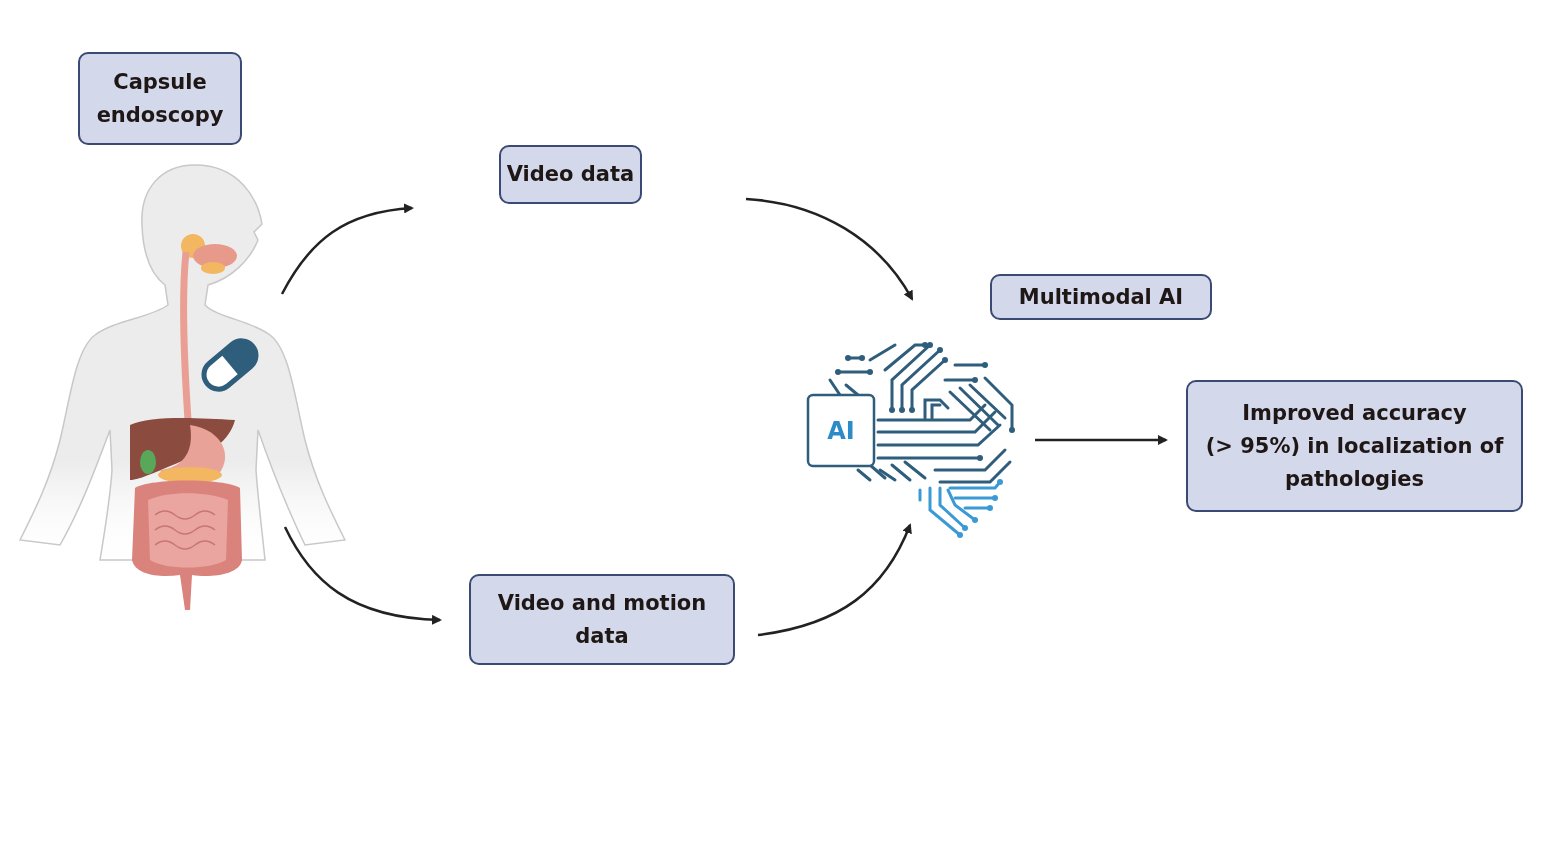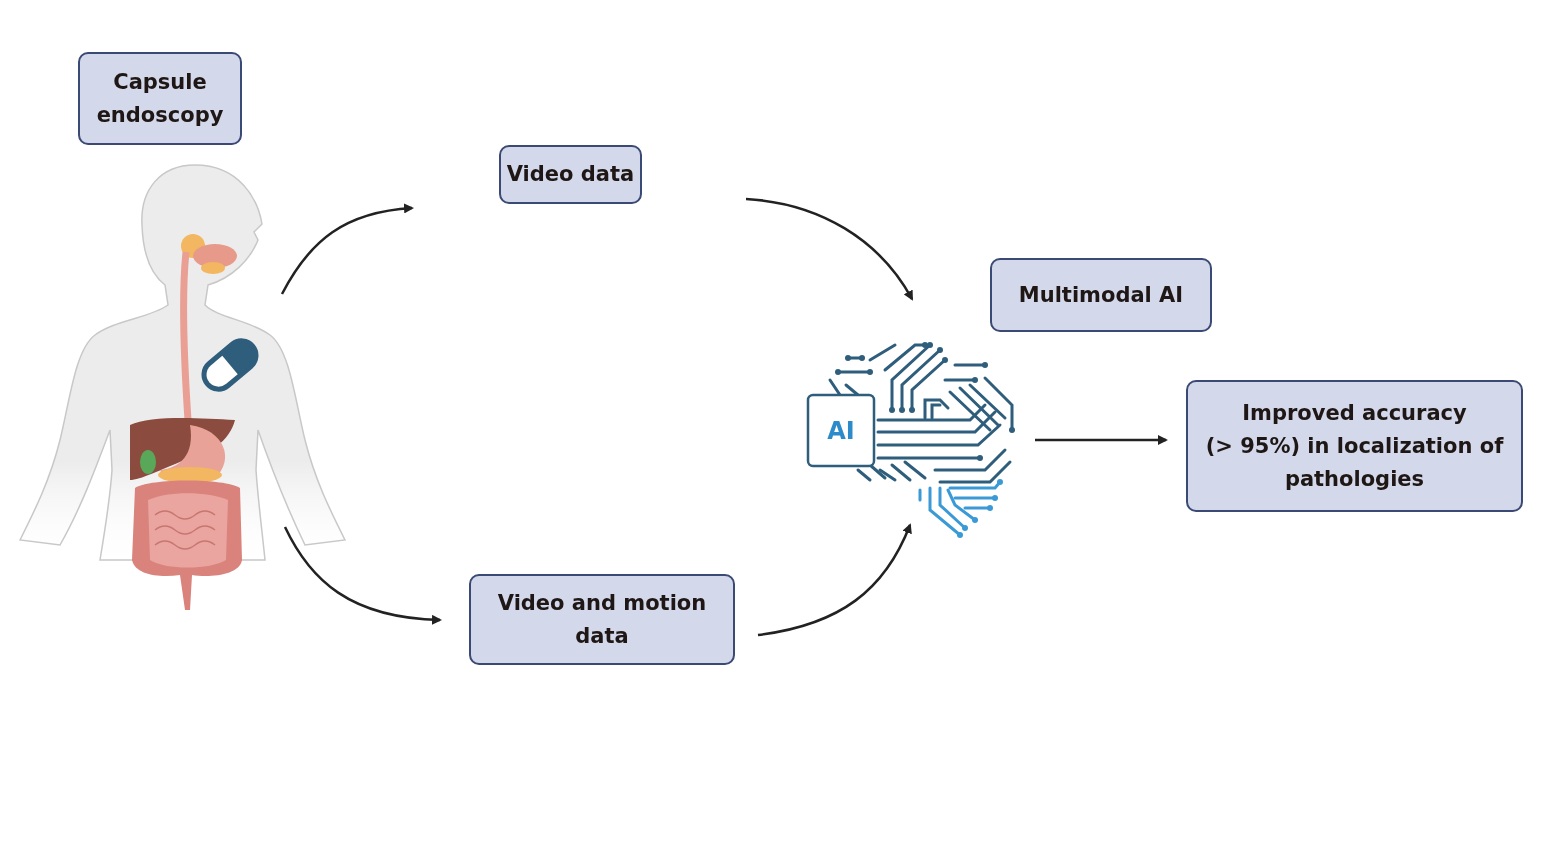--- a/index.html
+++ b/index.html
@@ -3,21 +3,21 @@
 <meta charset="utf-8">
 <style>
   html,body{margin:0;padding:0;background:#ffffff;}
   body{width:1550px;height:850px;position:relative;overflow:hidden;font-family:"DejaVu Sans",sans-serif;}
   .box{position:absolute;box-sizing:border-box;background:#d3d8ea;border:2.5px solid #3a4a75;border-radius:10px;
        display:flex;align-items:center;justify-content:center;text-align:center;color:#1f1715;font-weight:bold;
        font-size:21px;line-height:33px;}
   .box span{white-space:pre-line;}
   #capsule-box{left:78px;top:52px;width:164px;height:93px;}
   #video-box{left:499px;top:145px;width:143px;height:59px;}
-  #multimodal-box{left:990px;top:258px;width:222px;height:74px;}
+  #multimodal-box{left:990px;top:274px;width:222px;height:46px;}
   #sensor-box{left:469px;top:574px;width:266px;height:91px;}
   #result-box{left:1186px;top:380px;width:337px;height:132px;}
   svg.layer{position:absolute;left:0;top:0;}
   .ai-label{position:absolute;left:808px;top:395px;width:66px;height:71px;display:flex;align-items:center;justify-content:center;
             color:#2e8bc9;font-weight:bold;font-size:24px;}
 </style>
 </head>
 <body>
 
 <svg class="layer" width="1550" height="850">

